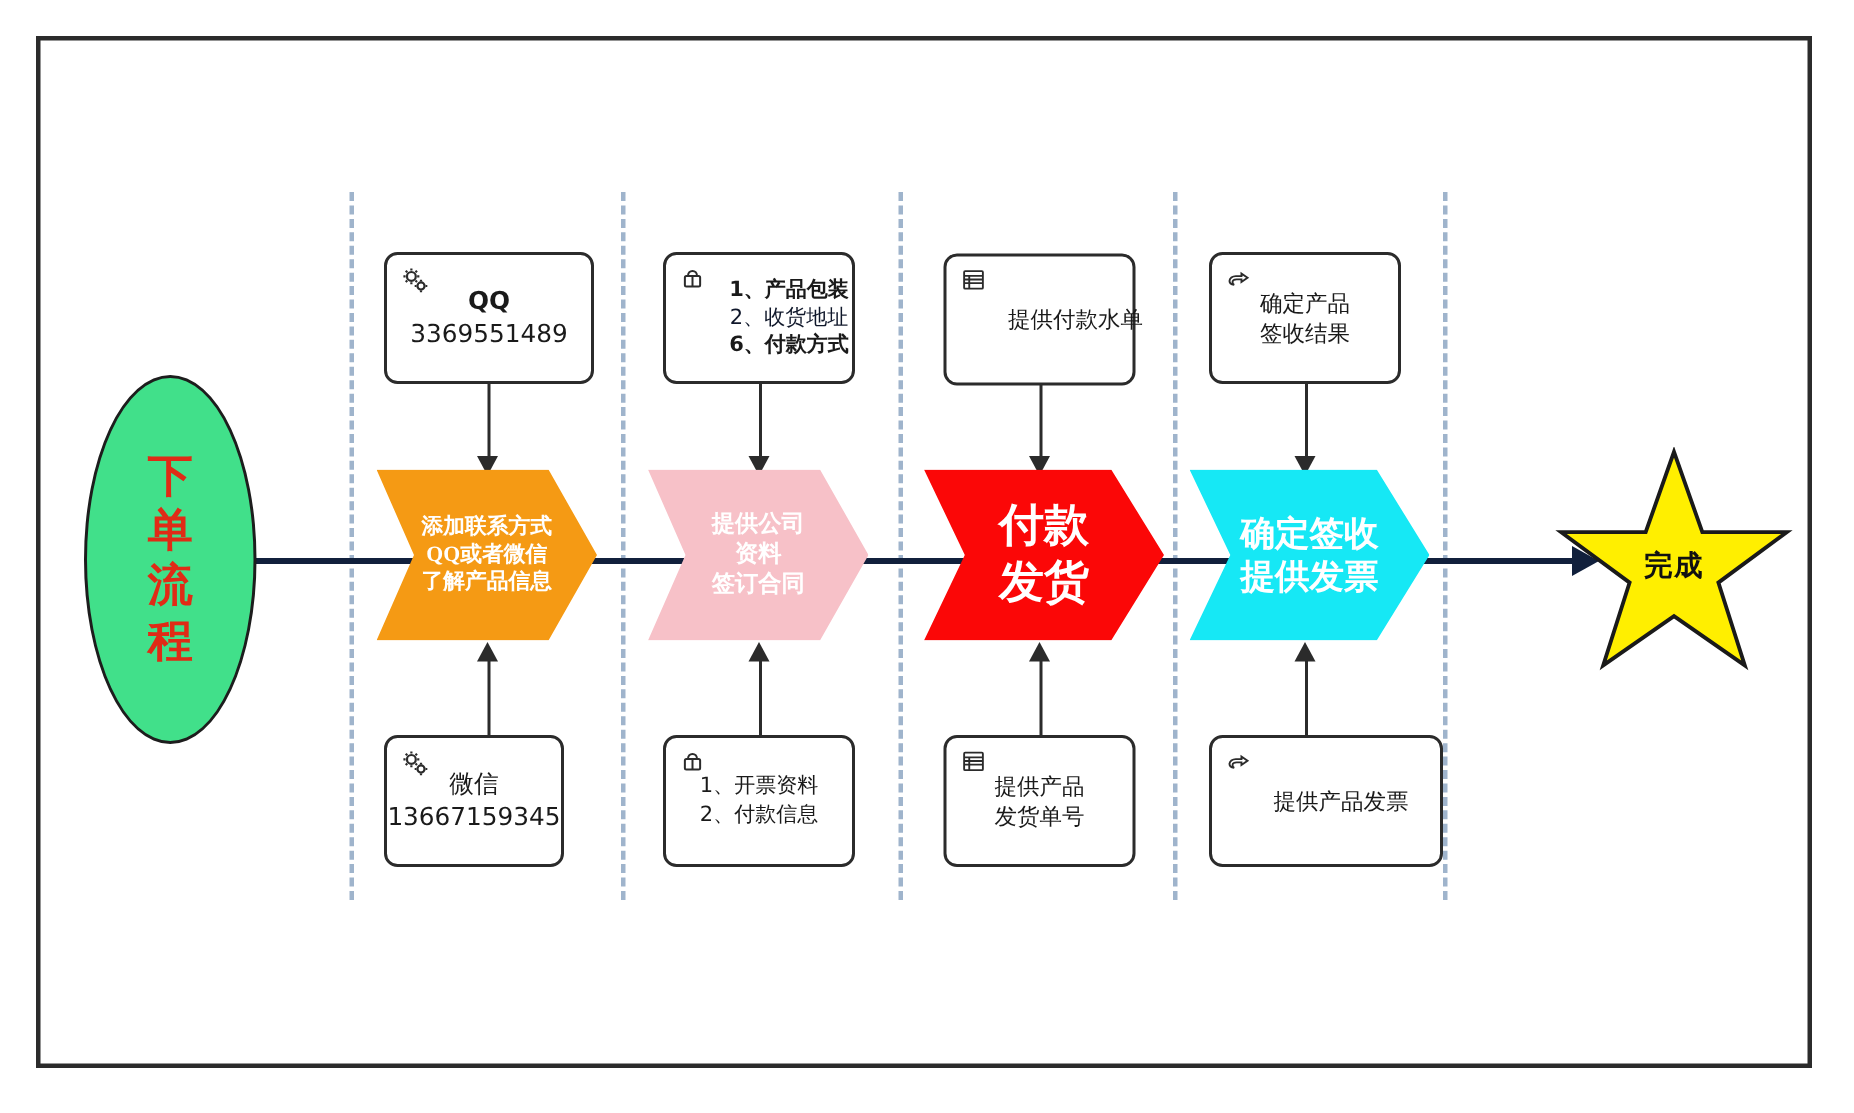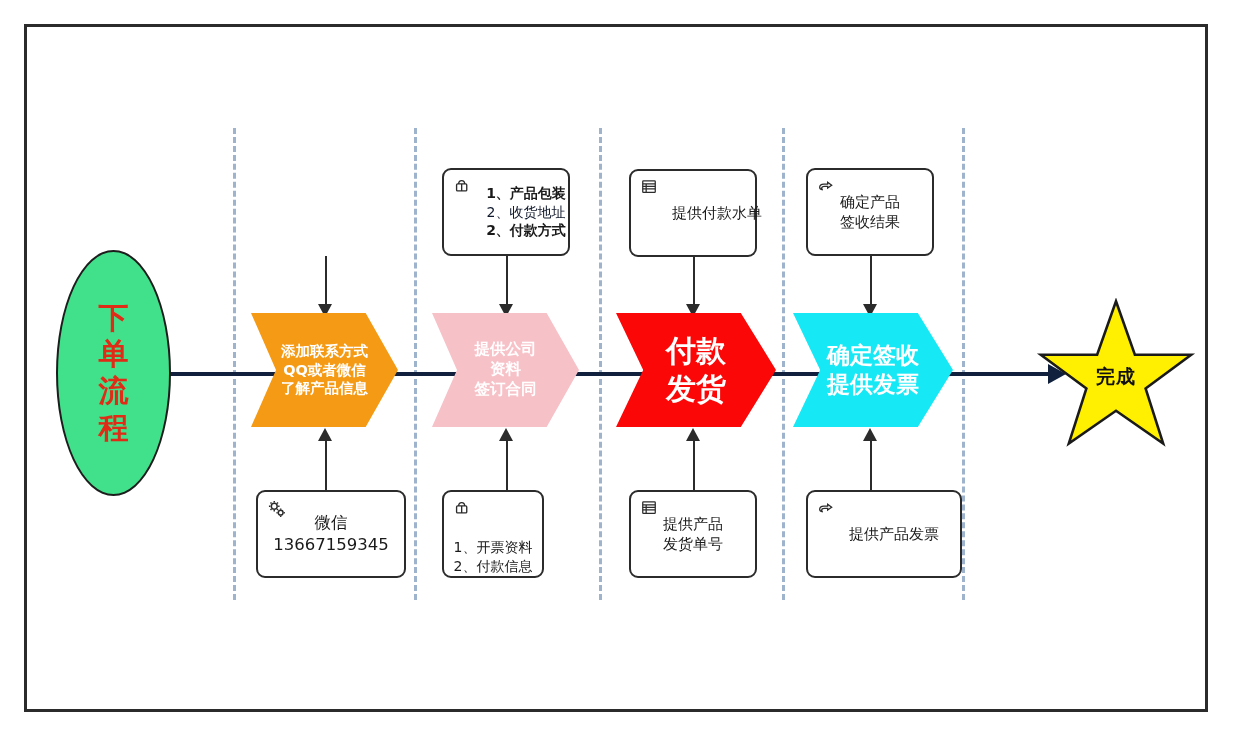--- a/index.html
+++ b/index.html
@@ -76,21 +76,21 @@
     display: flex;
     flex-direction: column;
     align-items: center;
     justify-content: center;
     color: #ffffff;
     font-weight: bold;
     text-align: center;
     clip-path: polygon(0% 0%, 78% 0%, 100% 50%, 78% 100%, 0% 100%, 17% 50%);
     line-height: 1.28;
   }
-  .chevron span { display: block; white-space: nowrap; }
+  .chevron span { display: block; white-space: nowrap; font-family: Liberation Serif, serif; }
 
   
   .start-ellipse {
     position: absolute;
     box-sizing: border-box;
     border: 2px solid #1d1d1d;
     border-radius: 50%;
     background: #41e08a;
     display: flex;
     align-items: center;
@@ -173,72 +173,86 @@
 
   <div class="start-ellipse" style="left:56px; top:250px; width:115px; height:246px;">
     <div class="vtext">
       <span>下</span>
       <span>单</span>
       <span>流</span>
       <span>程</span>
     </div>
   </div>
 
-  <div class="v-line" style="left:325px; top:256px; height:52px;"></div>
-  <div class="arrow-down" style="left:318px; top:304px;"></div>
-
-  <div class="chevron" style="left:251px; top:313px; width:147px; height:114px; font-size:14.5px; background:#f59a14;">
-    <span>添加联系方式</span>
-    <span>QQ或者微信</span>
-    <span>了解产品信息</span>
-  </div>
-
-  <div class="v-line" style="left:325px; top:440px; height:50px;"></div>
-  <div class="arrow-up" style="left:318px; top:428px;"></div>
-  <div class="info-box" style="left:256px; top:490px; width:150px; height:88px;">
+  <div class="info-box" style="left:256px; top:168px; width:140px; height:88px;">
     <span class="box-icon">
       <svg width="22" height="22" viewBox="0 0 24 24" fill="none" stroke="#2b2b2b" stroke-width="1.6">
         <circle cx="9" cy="9" r="3.2"></circle>
         <path d="M9 3.2v1.6M9 13.2v1.6M3.2 9h1.6M13.2 9h1.6M4.9 4.9l1.1 1.1M12 12l1.1 1.1M13.1 4.9L12 6M6 12l-1.1 1.1"></path>
         <circle cx="16" cy="16" r="2.6"></circle>
         <path d="M16 11.4v1.3M16 19.3v1.3M11.4 16h1.3M19.3 16h1.3"></path>
       </svg>
     </span>
     <div class="lines">
+      <span class="ln bold t-16">QQ</span>
+      <span class="ln t-16">3369551489</span>
+    </div>
+  </div>
+  <div class="v-line" style="left:325px; top:256px; height:52px;"></div>
+  <div class="arrow-down" style="left:318px; top:304px;"></div>
+
+  <div class="chevron" style="left:251px; top:313px; width:147px; height:114px; font-size:14.5px; background:#f59a14;">
+    <span>添加联系方式</span>
+    <span>QQ或者微信</span>
+    <span>了解产品信息</span>
+  </div>
+
+  <div class="v-line" style="left:325px; top:440px; height:50px;"></div>
+  <div class="arrow-up" style="left:318px; top:428px;"></div>
+  <div class="info-box" style="left:256px; top:490px; width:120px; height:88px;">
+    <span class="box-icon">
+      <svg width="22" height="22" viewBox="0 0 24 24" fill="none" stroke="#2b2b2b" stroke-width="1.6">
+        <circle cx="9" cy="9" r="3.2"></circle>
+        <path d="M9 3.2v1.6M9 13.2v1.6M3.2 9h1.6M13.2 9h1.6M4.9 4.9l1.1 1.1M12 12l1.1 1.1M13.1 4.9L12 6M6 12l-1.1 1.1"></path>
+        <circle cx="16" cy="16" r="2.6"></circle>
+        <path d="M16 11.4v1.3M16 19.3v1.3M11.4 16h1.3M19.3 16h1.3"></path>
+      </svg>
+    </span>
+    <div class="lines">
       <span class="ln t-16">微信</span>
       <span class="ln t-16">13667159345</span>
     </div>
   </div>
 
   <div class="info-box" style="left:442px; top:168px; width:128px; height:88px;padding-left:40px;">
     <span class="box-icon">
       <svg width="20" height="20" viewBox="0 0 24 24" fill="none" stroke="#2b2b2b" stroke-width="1.6">
         <path d="M8 9.5c0-2.4 1.6-4 3.6-4s3.6 1.6 3.6 4"></path>
         <rect x="5.5" y="9.5" width="12.2" height="8.4" rx="1.2"></rect>
         <path d="M11.6 9.5v8.4"></path>
       </svg>
     </span>
     <div class="lines">
       <span class="ln bold t-14">1、产品包装</span>
       <span class="ln muted t-14">2、收货地址</span>
-      <span class="ln bold t-14">2、付款方式</span>
+      <span class="ln bold t-14">6、付款方式</span>
     </div>
   </div>
   <div class="v-line" style="left:506px; top:256px; height:52px;"></div>
   <div class="arrow-down" style="left:499px; top:304px;"></div>
 
   <div class="chevron" style="left:432px; top:313px; width:147px; height:114px; font-size:15.5px; background:#f7c1c8;">
     <span>提供公司</span>
     <span>资料</span>
     <span>签订合同</span>
   </div>
 
   <div class="v-line" style="left:506px; top:440px; height:50px;"></div>
   <div class="arrow-up" style="left:499px; top:428px;"></div>
-  <div class="info-box" style="left:442px; top:490px; width:102px; height:88px;justify-content:flex-end;">
+  <div class="info-box" style="left:442px; top:490px; width:128px; height:88px;">
     <span class="box-icon">
       <svg width="20" height="20" viewBox="0 0 24 24" fill="none" stroke="#2b2b2b" stroke-width="1.6">
         <path d="M8 9.5c0-2.4 1.6-4 3.6-4s3.6 1.6 3.6 4"></path>
         <rect x="5.5" y="9.5" width="12.2" height="8.4" rx="1.2"></rect>
         <path d="M11.6 9.5v8.4"></path>
       </svg>
     </span>
     <div class="lines">
       <span class="ln t-14">1、开票资料</span>
       <span class="ln t-14">2、付款信息</span>

